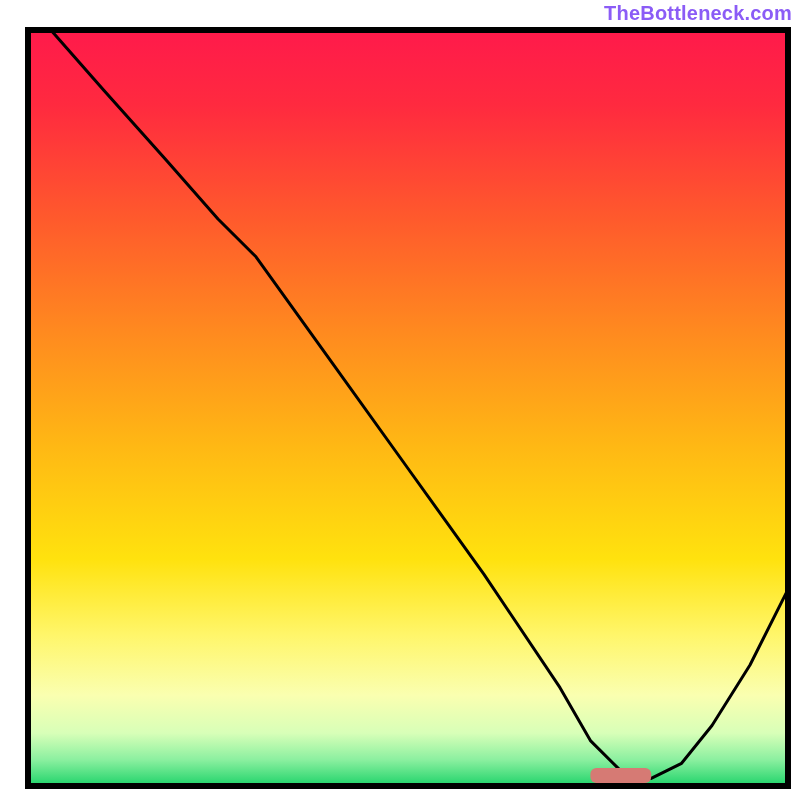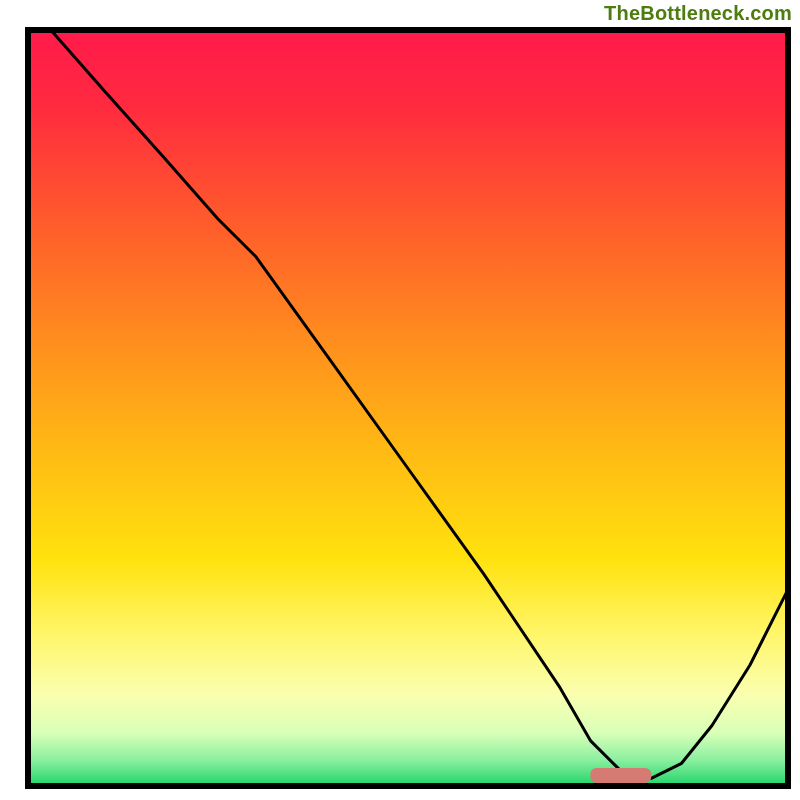--- a/index.html
+++ b/index.html
@@ -14,21 +14,21 @@
     position: relative;
     width: 800px;
     height: 800px;
   }
   .watermark {
     position: absolute;
     top: 2px;
     right: 8px;
     font-size: 20px;
     font-weight: bold;
-    color: #4d7c0f;
+    color: #8b5cf6;
     letter-spacing: 0.2px;
     user-select: none;
   }
   svg {
     display: block;
   }
 </style>
 </head>
 <body>
 

